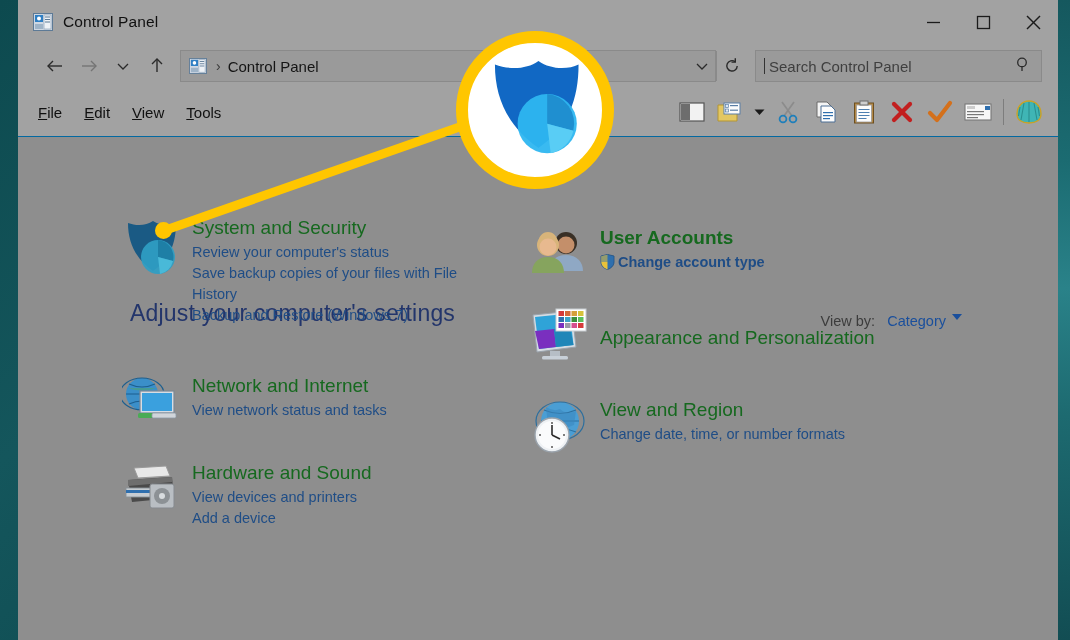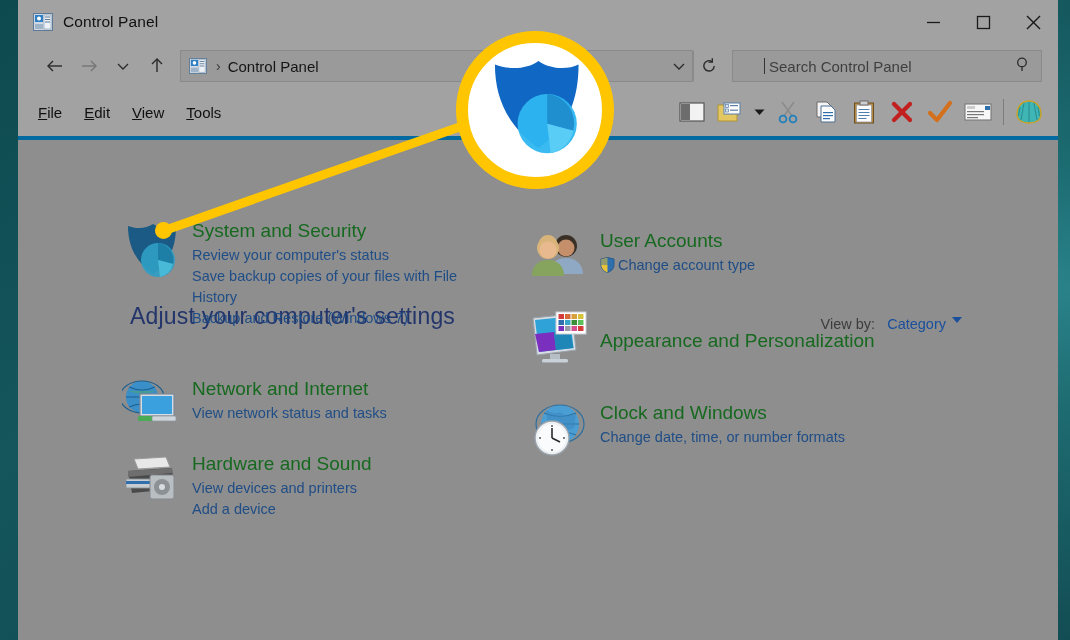--- a/index.html
+++ b/index.html
@@ -121,41 +121,40 @@
   .search-field {
     margin-left: 8px;
     margin-right: 16px;
     width: 285px;
     height: 30px;
     background: #9a9a9a;
     border: 1px solid #8a8a8a;
     display: flex;
     align-items: center;
     flex: none;
-    padding-left: 23px;
   }
   .search-caret {
     width: 1px; height: 16px; background:#333;
     margin-left: 8px; flex:none;
   }
   .search-ph {
     margin-left: 4px;
     font-size: 15px;
     color: #3f3f3f;
     flex: 1 1 auto;
     white-space: nowrap;
   }
   .search-ico { margin-right: 9px; flex:none; }
 
   
   .menurow {
     position: relative;
     height: 48px;
     background: #a2a2a2;
-    border-bottom: 4px solid #0369a1;
+    border-bottom: 1px solid #0369a1;
     display: flex;
     align-items: center;
   }
   .menu-item {
     font-size: 15px;
     color: #101010;
     margin-left: 22px;
   }
   .menu-item:first-child { margin-left: 20px; }
   .menu-item u { text-decoration: underline; }
@@ -506,42 +505,42 @@
             <rect x="16" y="38" width="22" height="5" rx="1.5" fill="#4aab55"></rect>
             <rect x="30" y="38" width="24" height="5" rx="1.5" fill="#d0d5da" stroke="#8e9aa6" stroke-width=".8"></rect>
           </svg>
         </div>
         <div class="cat-body">
           <div class="cat-title">Network and Internet</div>
           <div class="cat-link">View network status and tasks</div>
         </div>
       </div>
 
-      <div class="cat" style="left:104px; top:313px;">
+      <div class="cat" style="left:104px; top:325px;">
         <div class="cat-icon">
           <svg width="58" height="56" viewBox="0 0 58 56">
             <path d="M12 6 L44 4 L48 14 L16 16z" fill="#e8e8e8" stroke="#9a9a9a" stroke-width="1"></path>
             <path d="M6 18 L50 15 L52 36 L10 40z" fill="#4a4a4a"></path>
             <path d="M6 18 L50 15 L50 20 L6 24z" fill="#6e6e6e"></path>
             <rect x="4" y="26" width="26" height="9" fill="#c7ccd1" stroke="#8b9298" stroke-width=".9"></rect>
             <rect x="4" y="28" width="26" height="3" fill="#2f6fae"></rect>
             <rect x="28" y="22" width="24" height="24" rx="2" fill="#b9bec3" stroke="#85898e" stroke-width="1"></rect>
             <circle cx="40" cy="34" r="8" fill="#8c9195"></circle>
             <circle cx="40" cy="34" r="3" fill="#d8dcdf"></circle>
           </svg>
         </div>
         <div class="cat-body">
           <div class="cat-title">Hardware and Sound</div>
           <div class="cat-link">View devices and printers</div>
           <div class="cat-link">Add a device</div>
         </div>
       </div>
 
 
-      <div class="cat" style="left:512px; top:90px;">
+      <div class="cat" style="left:512px; top:90px;font-weight:bold;">
         <div class="cat-icon">
           <svg width="58" height="54" viewBox="0 0 58 54">
             <circle cx="36" cy="16" r="11" fill="#3a3026"></circle>
             <path d="M36 28 c-11 0 -17 7 -17 16 h34 c0 -9 -6 -16 -17 -16z" fill="#8fa8c4"></path>
             <circle cx="36" cy="18" r="8.5" fill="#c48f6a"></circle>
             <path d="M27 12 a10 8 0 0 1 18 0 a9 5 0 0 0 -18 0z" fill="#3a3026"></path>
             <circle cx="18" cy="18" r="11" fill="#d8b47a"></circle>
             <path d="M18 30 c-11 0 -16 7 -16 16 h32 c0 -9 -5 -16 -16 -16z" fill="#86a45e"></path>
             <circle cx="18" cy="20" r="8.5" fill="#e8b98f"></circle>
             <path d="M8.5 16 a10 10 0 0 1 19 0 c0 -7 -4 -11 -9.5 -11 c-5.5 0 -9.5 4 -9.5 11z" fill="#d8b47a"></path>
@@ -601,21 +600,21 @@
             <circle cx="22" cy="36" r="14" fill="#fafbfc"></circle>
             <line x1="22" y1="36" x2="22" y2="26" stroke="#2a2a2a" stroke-width="1.6"></line>
             <line x1="22" y1="36" x2="30" y2="40" stroke="#2a2a2a" stroke-width="1.6"></line>
             <circle cx="22" cy="24" r="1" fill="#555"></circle>
             <circle cx="34" cy="36" r="1" fill="#555"></circle>
             <circle cx="22" cy="48" r="1" fill="#555"></circle>
             <circle cx="10" cy="36" r="1" fill="#555"></circle>
           </svg>
         </div>
         <div class="cat-body">
-          <div class="cat-title">Clock and Windows</div>
+          <div class="cat-title">View and Region</div>
           <div class="cat-link">Change date, time, or number formats</div>
         </div>
       </div>
 
 
     </div>
   </div>
 
   <svg id="callout-line">
     <line x1="163" y1="231" x2="508" y2="110" stroke="#ffc600" stroke-width="9" stroke-linecap="round"></line>

